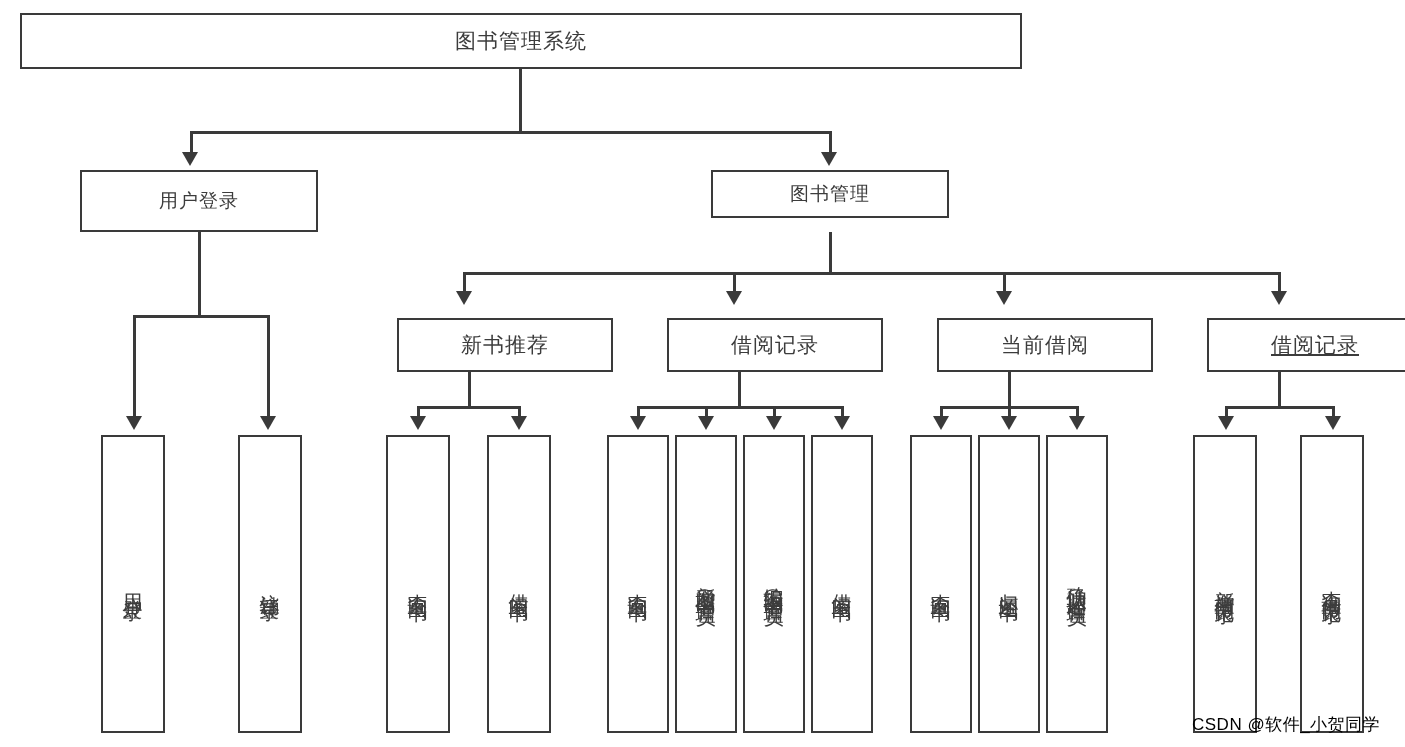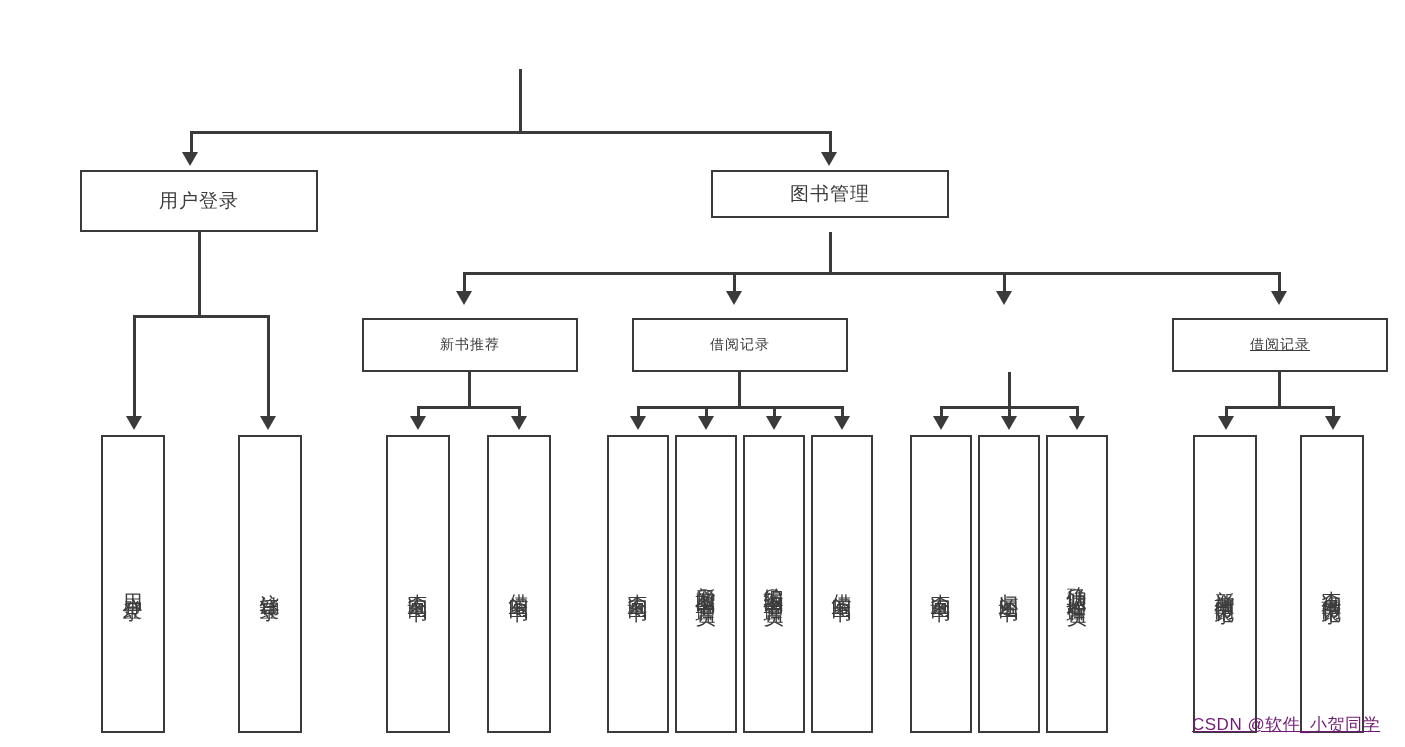--- a/index.html
+++ b/index.html
@@ -32,22 +32,23 @@
   }
   .node-root {
     font-size: 21px;
     letter-spacing: 1px;
   }
   .node-l2 {
     font-size: 19px;
     letter-spacing: 1px;
   }
   .node-l3 {
-    font-size: 14px;
+    font-size: 21px;
     letter-spacing: 1px;
+    margin-left: 35px;
   }
   .node-leaf {
     font-size: 20px;
     writing-mode: vertical-rl;
     text-orientation: upright;
     letter-spacing: 3px;
     line-height: 1;
     padding: 6px 0;
     white-space: nowrap;
     overflow: hidden;
@@ -73,32 +74,34 @@
     width: 0;
     height: 0;
     border-left: 8px solid transparent;
     border-right: 8px solid transparent;
     border-top: 14px solid #3a3a3a;
   }
 
   
   .watermark {
     position: absolute;
-    color: #701a75;
+    color: #000000;
     font-size: 17px;
     white-space: nowrap;
     letter-spacing: 0.5px;
-    text-decoration: underline;
   }
 </style>
 </head>
 <body>
 
 <div id="canvas">
 
+  <div class="node node-root" style="left:20px; top:13px; width:1002px; height:56px;">
+    <span>图书管理系统</span>
+  </div>
 
   <div class="vline" style="left:519px; top:69px; height:62px;"></div>
 
   <div class="hline" style="left:190px; top:131px; width:642px;"></div>
 
   <div class="vline" style="left:190px; top:131px; height:24px;"></div>
   <div class="arrow" style="left:182px; top:152px;"></div>
 
   <div class="vline" style="left:829px; top:131px; height:24px;"></div>
   <div class="arrow" style="left:821px; top:152px;"></div>
@@ -131,20 +134,23 @@
   <div class="arrow" style="left:996px; top:291px;"></div>
 
   <div class="vline" style="left:1278px; top:272px; height:22px;"></div>
   <div class="arrow" style="left:1271px; top:291px;"></div>
 
   <div class="node node-l3" style="left:362px; top:318px; width:216px; height:54px;">
     <span>新书推荐</span>
   </div>
   <div class="node node-l3" style="left:632px; top:318px; width:216px; height:54px;">
     <span>借阅记录</span>
+  </div>
+  <div class="node node-l3" style="left:902px; top:318px; width:216px; height:54px;">
+    <span>当前借阅</span>
   </div>
   <div class="node node-l3" style="left:1172px; top:318px; width:216px; height:54px;text-decoration:underline;">
     <span>借阅记录</span>
   </div>
 
   <div class="vline" style="left:468px; top:372px; height:34px;"></div>
   <div class="hline" style="left:417px; top:406px; width:104px;"></div>
   <div class="vline" style="left:417px; top:406px; height:13px;"></div>
   <div class="arrow" style="left:410px; top:416px;"></div>
   <div class="vline" style="left:518px; top:406px; height:13px;"></div>

